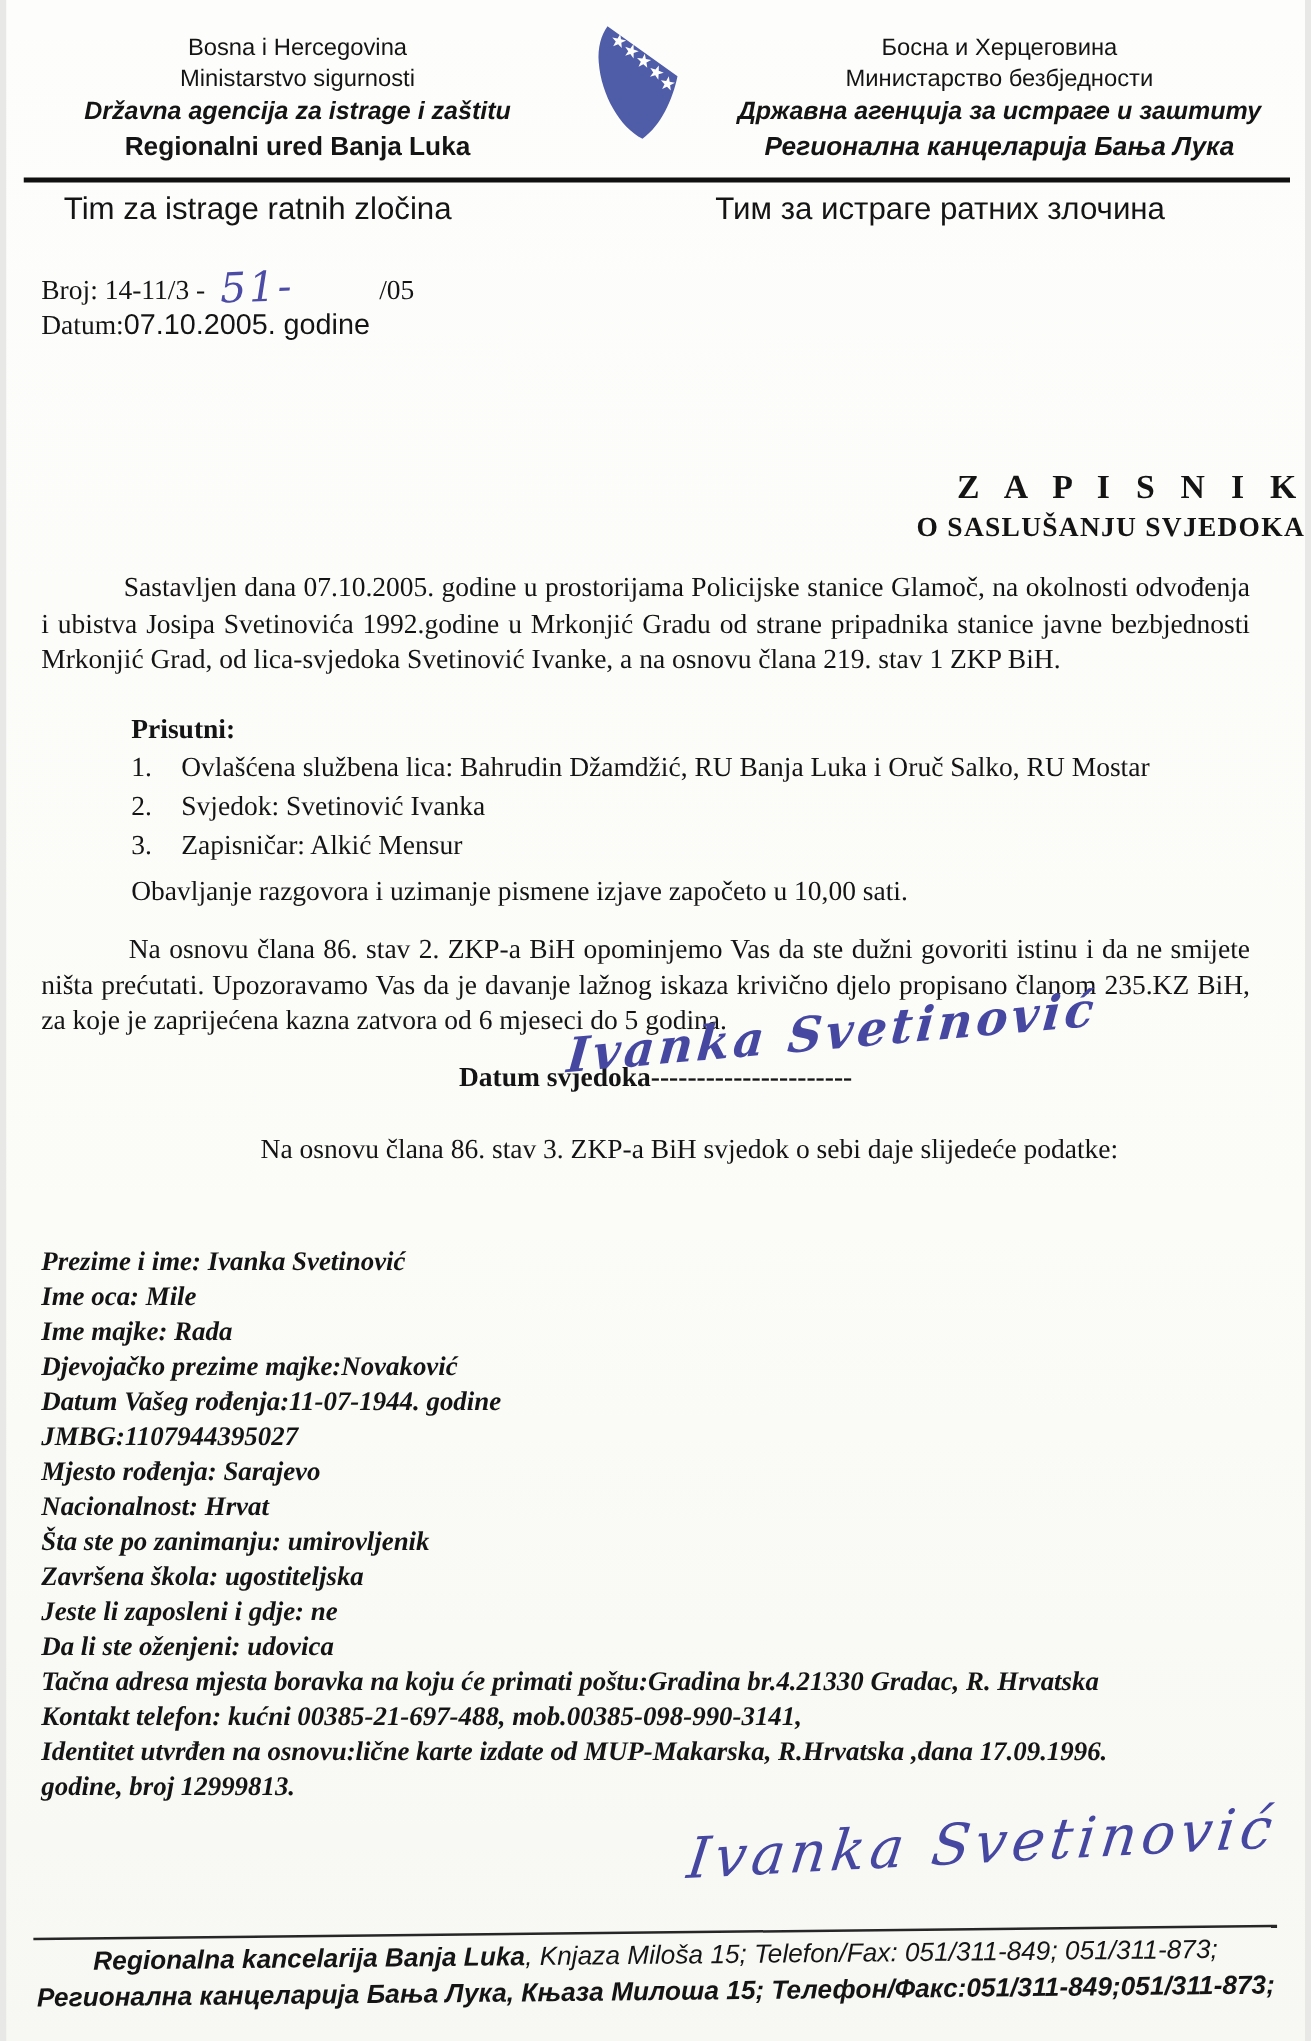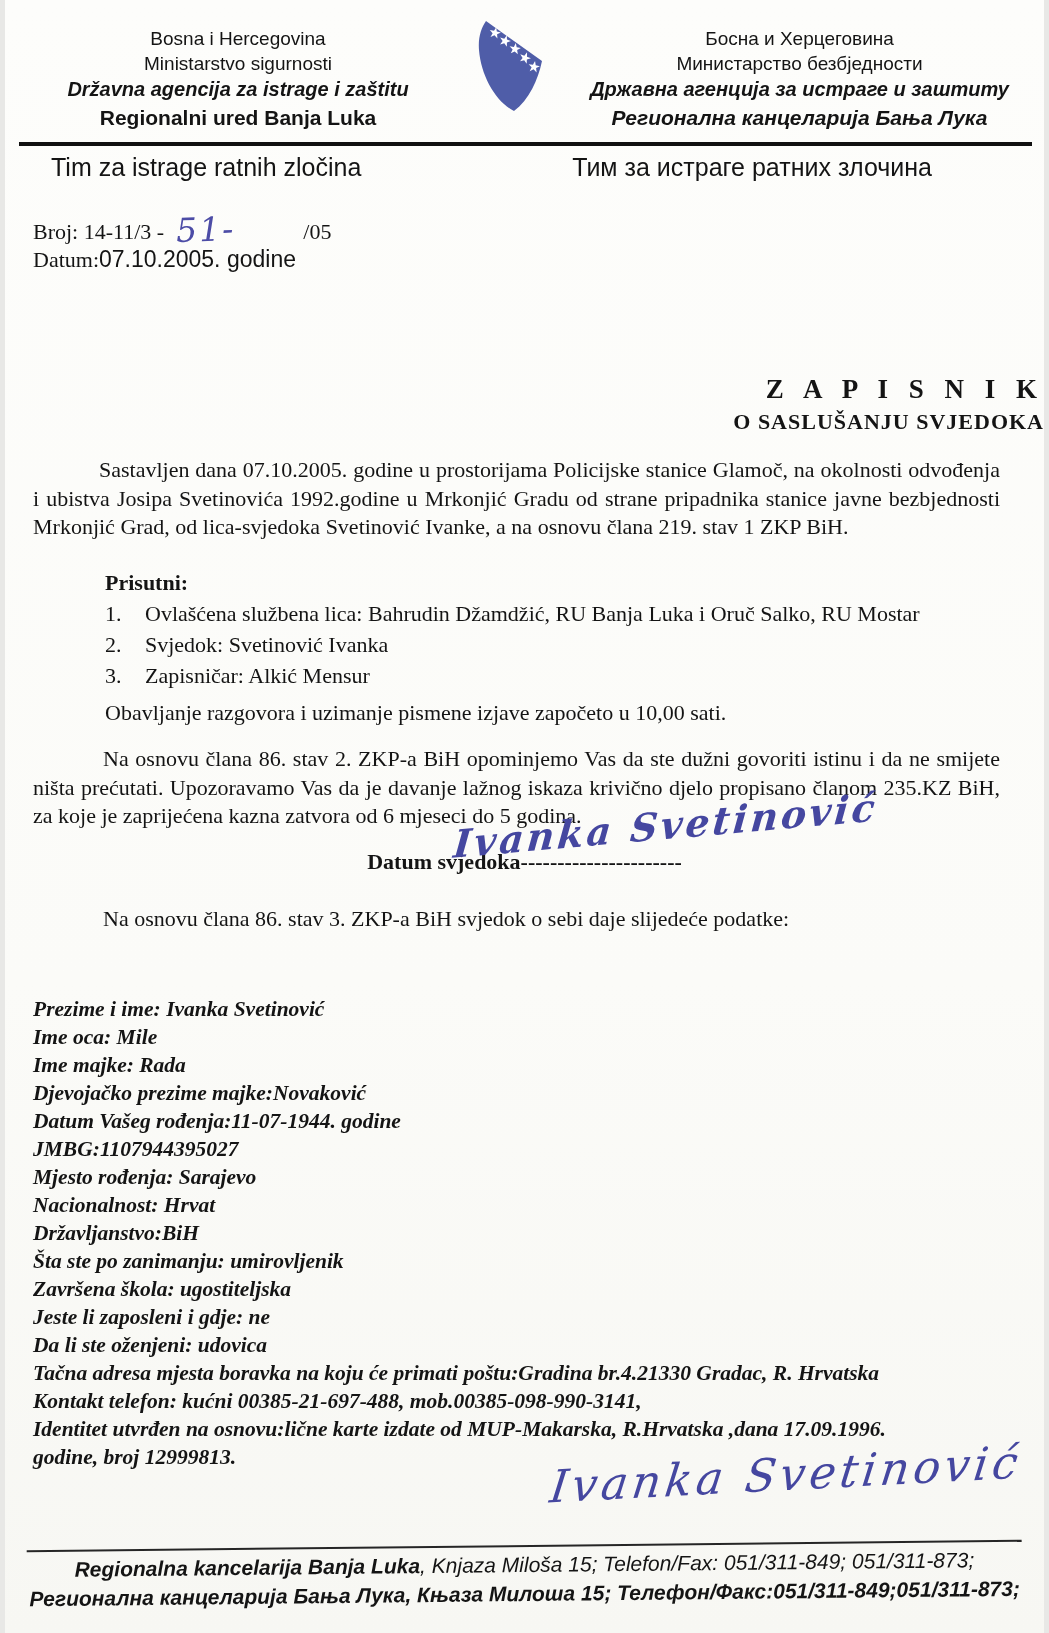--- a/index.html
+++ b/index.html
@@ -53,21 +53,21 @@
   .p-start { margin:8px 44px 0 100px; text-align:left; }
   .p-warning { margin-top:18px; text-indent:70px; }
 
   .potpis-row { position:relative; margin-top:18px; text-align:center;
                 font-weight:bold; font-size:22px; height:36px; }
   .sig { position:absolute; white-space:nowrap; color:#4547a0;
          font-family:"DejaVu Serif", serif; font-style:italic; }
   .sig1 { left:448px; top:-46px; font-size:38px;
           transform:rotate(-5deg) skewX(-10deg); letter-spacing:3px; }
 
-  .p-personal-intro { margin-top:20px; text-indent:70px; text-align:left; }
+  .p-personal-intro { margin-top:20px; text-indent:70px; text-align:center; }
 
   .personal { margin:62px 0 0 28px; font-size:21.5px; font-weight:bold;
               font-style:italic; }
   .pline { line-height:28px; white-space:nowrap; }
 
   .sig2 { left:545px; top:1448px; font-size:45px;
           transform:rotate(-3deg) skewX(-10deg); letter-spacing:4px; }
 
   
   .doc-footer { position:absolute; left:0; right:0; top:1545px;
@@ -167,21 +167,20 @@
 
   <div class="personal">
     <div class="pline">Prezime i ime: Ivanka Svetinović</div>
     <div class="pline">Ime oca: Mile</div>
     <div class="pline">Ime majke: Rada</div>
     <div class="pline">Djevojačko prezime majke:Novaković</div>
     <div class="pline">Datum Vašeg rođenja:11-07-1944. godine</div>
     <div class="pline">JMBG:1107944395027</div>
     <div class="pline">Mjesto rođenja: Sarajevo</div>
     <div class="pline">Nacionalnost: Hrvat</div>
-    <div class="pline">Državljanstvo:BiH</div>
     <div class="pline">Šta ste po zanimanju: umirovljenik</div>
     <div class="pline">Završena škola: ugostiteljska</div>
     <div class="pline">Jeste li  zaposleni i gdje: ne</div>
     <div class="pline">Da li ste oženjeni: udovica</div>
     <div class="pline">Tačna adresa mjesta boravka  na koju će primati poštu:Gradina br.4.21330 Gradac, R. Hrvatska</div>
     <div class="pline">Kontakt telefon: kućni 00385-21-697-488, mob.00385-098-990-3141,</div>
     <div class="pline">Identitet utvrđen na osnovu:lične karte izdate od MUP-Makarska, R.Hrvatska ,dana 17.09.1996.</div>
     <div class="pline">godine, broj 12999813.</div>
   </div>
 

